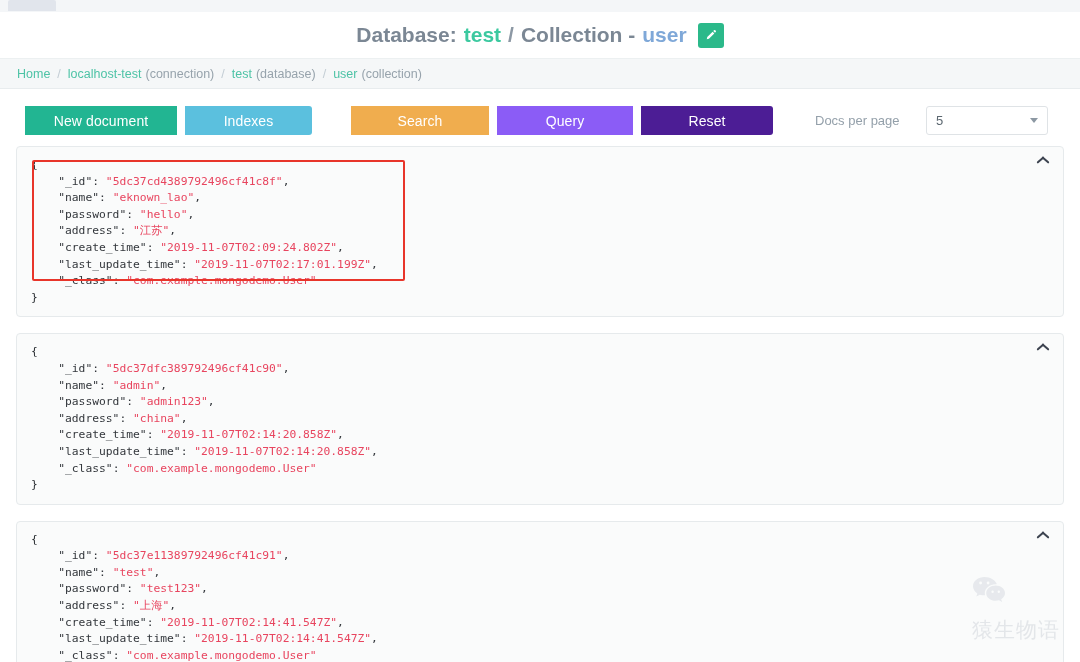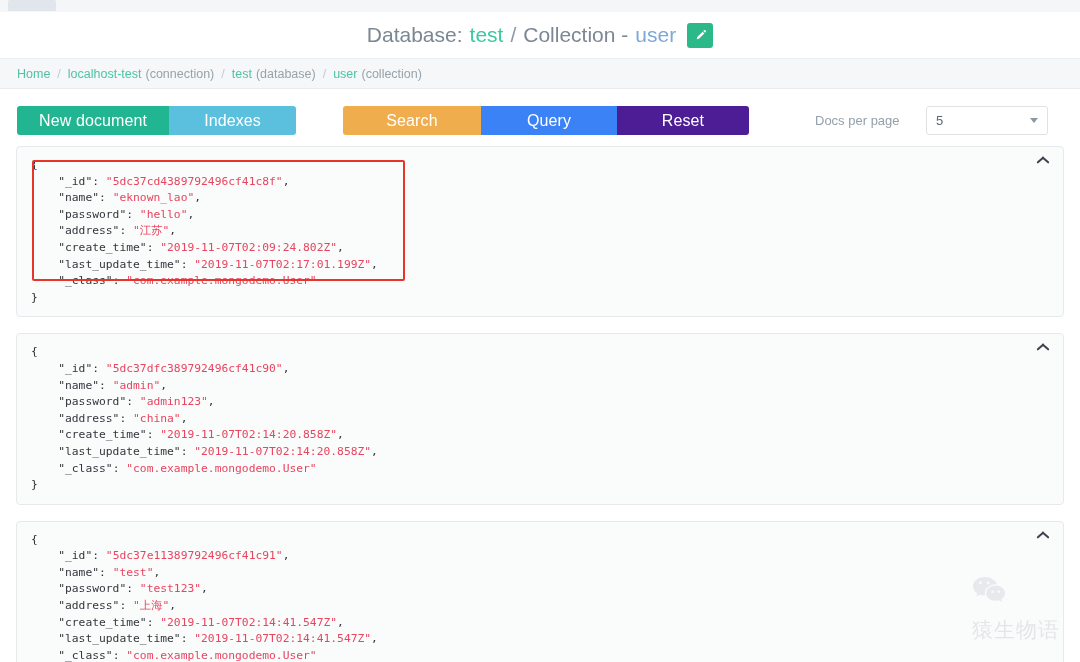--- a/index.html
+++ b/index.html
@@ -32,21 +32,21 @@
   
   .header {
     position: absolute; top: 12px; left: 0;
     width: 1080px; height: 46px;
     background: #ffffff;
     display: flex; align-items: center; justify-content: center;
   }
   .title {
     font-size: 21px;
     color: #7b8794;
-    font-weight: 400;
+    font-weight: 700;
     display: flex; align-items: center; gap: 7px;
     white-space: nowrap;
   }
   .title .db-name { color: #3cc9a0; }
   .title .sep { color: #8c98a4; }
   .title .coll-name { color: #7fa8d8; }
   .edit-btn {
     display: inline-flex; align-items: center; justify-content: center;
     width: 26px; height: 25px;
     background: #2bb98a;
@@ -82,31 +82,32 @@
     position: absolute;
     display: flex;
     height: 29px;
     border-radius: 3px;
     overflow: hidden;
   }
   .group-left { top: 17px; left: 17px; }
   .group-mid  { top: 17px; left: 343px; }
   .tbtn {
     display: flex; align-items: center; justify-content: center;
-    font-size: 16px;
+    font-size: 14px;
     color: #ffffff;
     cursor: pointer;
     border: none;
     font-family: "Liberation Sans", sans-serif;
     letter-spacing: .1px;
+    margin-left: 8px;
   }
   .btn-newdoc  { width: 152px; background: #22b592; }
   .btn-indexes { width: 127px; background: #5bc0de; }
   .btn-search  { width: 138px; background: #f0ad4e; text-align: right; }
-  .btn-query   { width: 136px; background: #3b82f6; }
+  .btn-query   { width: 136px; background: #8b5cf6; }
   .btn-reset   { width: 132px; background: #4c1d95; }
 
   .docs-label {
     position: absolute; top: 17px; left: 815px;
     height: 29px; line-height: 29px;
     font-size: 13px; color: #94a0aa;
     white-space: nowrap;
   }
   .docs-select {
     position: absolute; top: 106px; left: 926px;

